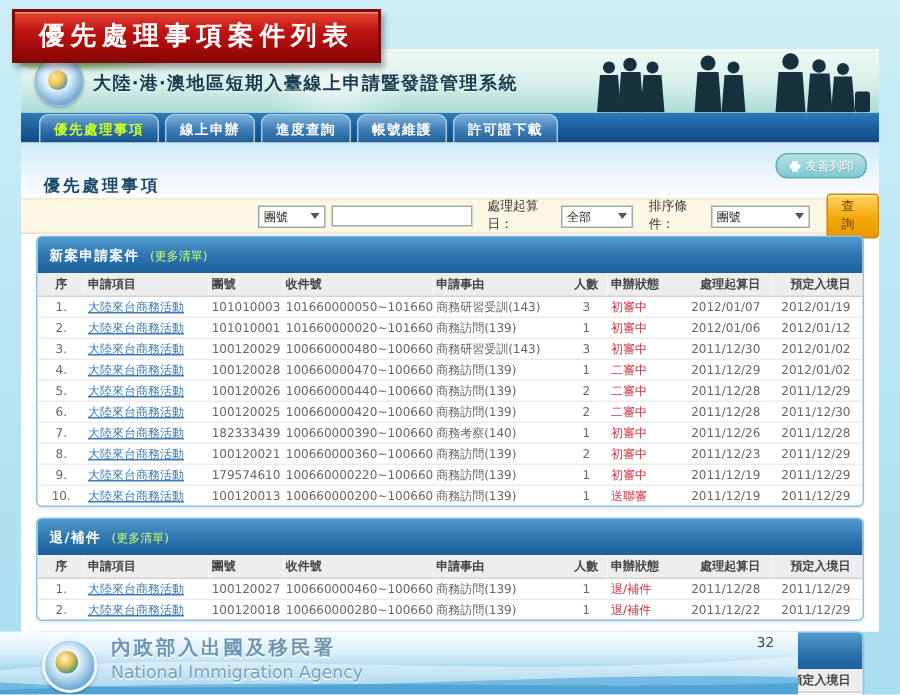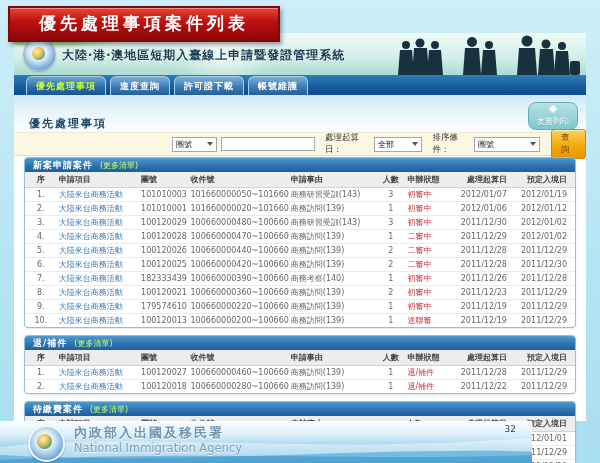--- a/index.html
+++ b/index.html
@@ -5,21 +5,21 @@
   html,body{margin:0;padding:0;}
   body{
     width:600px;height:463px;position:relative;overflow:hidden;
     background:linear-gradient(180deg,#cdeef8 0%,#b4e4f2 60%,#a9def0 100%);
     font-family:"DejaVu Sans","Liberation Sans",sans-serif;
     -webkit-font-smoothing:antialiased;
   }
   
   .slide-banner{
     position:absolute;left:8px;top:6px;z-index:9;
-    padding:4px 29px 5px;letter-spacing:4px;
+    padding:4px 16px 5px;letter-spacing:4px;
     background:linear-gradient(180deg,#e84732 0%,#c01212 40%,#8d0606 100%);
     border:2px solid #7c0c0c;color:#fff;
     font:bold 17px "DejaVu Serif","Liberation Serif",serif;
     box-shadow:inset 0 1px 0 rgba(255,255,255,.4),2px 3px 4px rgba(0,0,0,.35);
   }
   
   .window{position:absolute;left:14px;top:33px;width:572px;height:388px;background:#fff;z-index:1;}
   
   .app-banner{position:relative;height:42px;overflow:hidden;
     background:linear-gradient(180deg,#f0faf6 0%,#d6efe9 55%,#abdcd4 100%);}
@@ -41,49 +41,49 @@
     display:flex;align-items:flex-end;padding-left:12px;gap:4px;}
   .tab{padding:3px 9px 2px;font-size:9px;font-weight:bold;color:#fff;letter-spacing:1px;white-space:nowrap;
     background:linear-gradient(180deg,#79b1da 0%,#3c7cb4 55%,#265f97 100%);
     border:1px solid #a9cfe9;border-bottom:none;border-radius:6px 6px 0 0;cursor:pointer;}
   .tab.active{color:#caff2e;background:linear-gradient(180deg,#6aa5d2 0%,#2a6aa6 60%,#1b5590 100%);}
   
   .content{position:relative;height:326px;
     background:linear-gradient(180deg,#cfe9f7 0%,#eef7fc 22px,#ffffff 42px,#ffffff 100%);}
   .print-btn{position:absolute;right:8px;top:7px;display:flex;align-items:center;gap:3px;
     background:linear-gradient(180deg,#b5e2e6 0%,#7ec8d0 100%);border:1px solid #5fb0ba;border-radius:8px;
-    color:#fff;font-size:8px;padding:2px 8px;cursor:pointer;text-shadow:0 1px 1px rgba(0,0,0,.2);flex-direction:column;}
+    color:#fff;font-size:8px;padding:2px 8px;cursor:pointer;text-shadow:0 1px 1px rgba(0,0,0,.2);}
   .page-title{position:absolute;left:15px;top:21px;font-size:11px;font-weight:bold;color:#1b4769;letter-spacing:2px;}
   
   .filterbar{position:absolute;left:0;right:0;top:37px;height:22px;background:#fbf7e2;
     border-top:1px solid #efe9cd;border-bottom:1px solid #e7dfc0;
     display:flex;align-items:center;gap:4px;padding-left:158px;font-size:8.5px;color:#333;}
   .selbox{display:inline-flex;align-items:center;justify-content:space-between;background:#fff;
     border:1px solid #9fa8ad;height:13px;padding:0 3px;font-size:8px;color:#222;cursor:pointer;}
   .selbox .caret{width:0;height:0;border-left:3px solid transparent;border-right:3px solid transparent;
     border-top:4px solid #555;margin-left:5px;}
   .w-field{width:42px;} .w-date{width:46px;} .w-sort{width:66px;}
   .kw-input{width:88px;height:12px;border:1px solid #9fa8ad;font-size:8px;padding:0 2px;background:#fff;}
   .flabel{margin-left:6px;}
   .search-btn{margin-left:7px;background:linear-gradient(180deg,#ffd35e 0%,#f4a90c 55%,#e89700 100%);
     border:1px solid #cf8600;border-radius:3px;color:#6d3e00;font-size:8.5px;font-weight:normal;
     padding:2px 9px;cursor:pointer;box-shadow:inset 0 1px 0 rgba(255,255,255,.5);}
   
   .tables{position:absolute;left:10px;top:62px;width:552px;}
   .section{border:1px solid #8fc0dd;border-radius:4px;overflow:hidden;margin-bottom:7px;background:#fff;
     box-shadow:0 1px 2px rgba(60,130,180,.15);}
-  .sec-head{height:14px;background:linear-gradient(180deg,#509acd 0%,#2d74b0 55%,#1d5f9c 100%);
+  .sec-head{height:24px;background:linear-gradient(180deg,#509acd 0%,#2d74b0 55%,#1d5f9c 100%);
     color:#fff;font-size:9px;font-weight:bold;letter-spacing:1px;display:flex;align-items:center;gap:7px;padding:0 8px;}
   .sec-more{color:#cf6;font-size:8px;font-weight:normal;letter-spacing:0;cursor:pointer;}
   table{width:100%;border-collapse:collapse;table-layout:fixed;font-size:8px;}
   th{background:#ededed;color:#444;font-weight:bold;text-align:left;padding:2px 2px;
     border-bottom:1px solid #d2d2d2;white-space:nowrap;overflow:hidden;}
   td{padding:1px 2px;border-bottom:1px solid #ebebeb;color:#666;white-space:nowrap;overflow:hidden;height:9px;}
   tbody tr:last-child td{border-bottom:none;}
-  .c-link{color:#3c7cb8;cursor:pointer;}
+  .c-link{color:#3c7cb8;cursor:pointer;text-decoration:underline;}
   .c-status{color:#cb3340;}
   .k-seq{text-align:center;}
   .k-count{text-align:center;}
   .k-process-date,.k-entry-date{text-align:right;padding-right:8px;}
   
   .t9 th:nth-child(1){width:5.5%}.t9 th:nth-child(2){width:15.5%}.t9 th:nth-child(3){width:9%}
   .t9 th:nth-child(4){width:19%}.t9 th:nth-child(5){width:16.5%}.t9 th:nth-child(6){width:5%}
   .t9 th:nth-child(7){width:8.5%}.t9 th:nth-child(8){width:10.5%}.t9 th:nth-child(9){width:10%}
   
   .t8 th:nth-child(1){width:5.5%}.t8 th:nth-child(2){width:15.5%}.t8 th:nth-child(3){width:9%}
@@ -133,23 +133,24 @@
           <path d="M300 18 h12 l2 24 h-16 z"></path>
         <rect x="314" y="28" width="10" height="14" rx="2"></rect>
       </g>
     </svg>
     <div class="app-logo"></div>
     <div class="app-title">大陸‧港‧澳地區短期入臺線上申請暨發證管理系統</div>
   </div>
 
   <div class="navbar">
       <div class="tab active">優先處理事項</div>
+      <div class="tab">線上申辦</div>
       <div class="tab">進度查詢</div>
+      <div class="tab">帳號維護</div>
       <div class="tab">許可證下載</div>
-      <div class="tab">帳號維護</div>
     </div>
 
   <div class="content">
     <div class="print-btn">
       <svg width="8" height="8" viewBox="0 0 8 8">
         <rect x="2" y="0.5" width="4" height="2" fill="#fff"></rect>
         <rect x="0.5" y="2.5" width="7" height="3" rx="0.5" fill="#fff"></rect>
         <rect x="2" y="5" width="4" height="2.5" fill="#e8fbfc"></rect>
       </svg>
       <span>友善列印</span>

